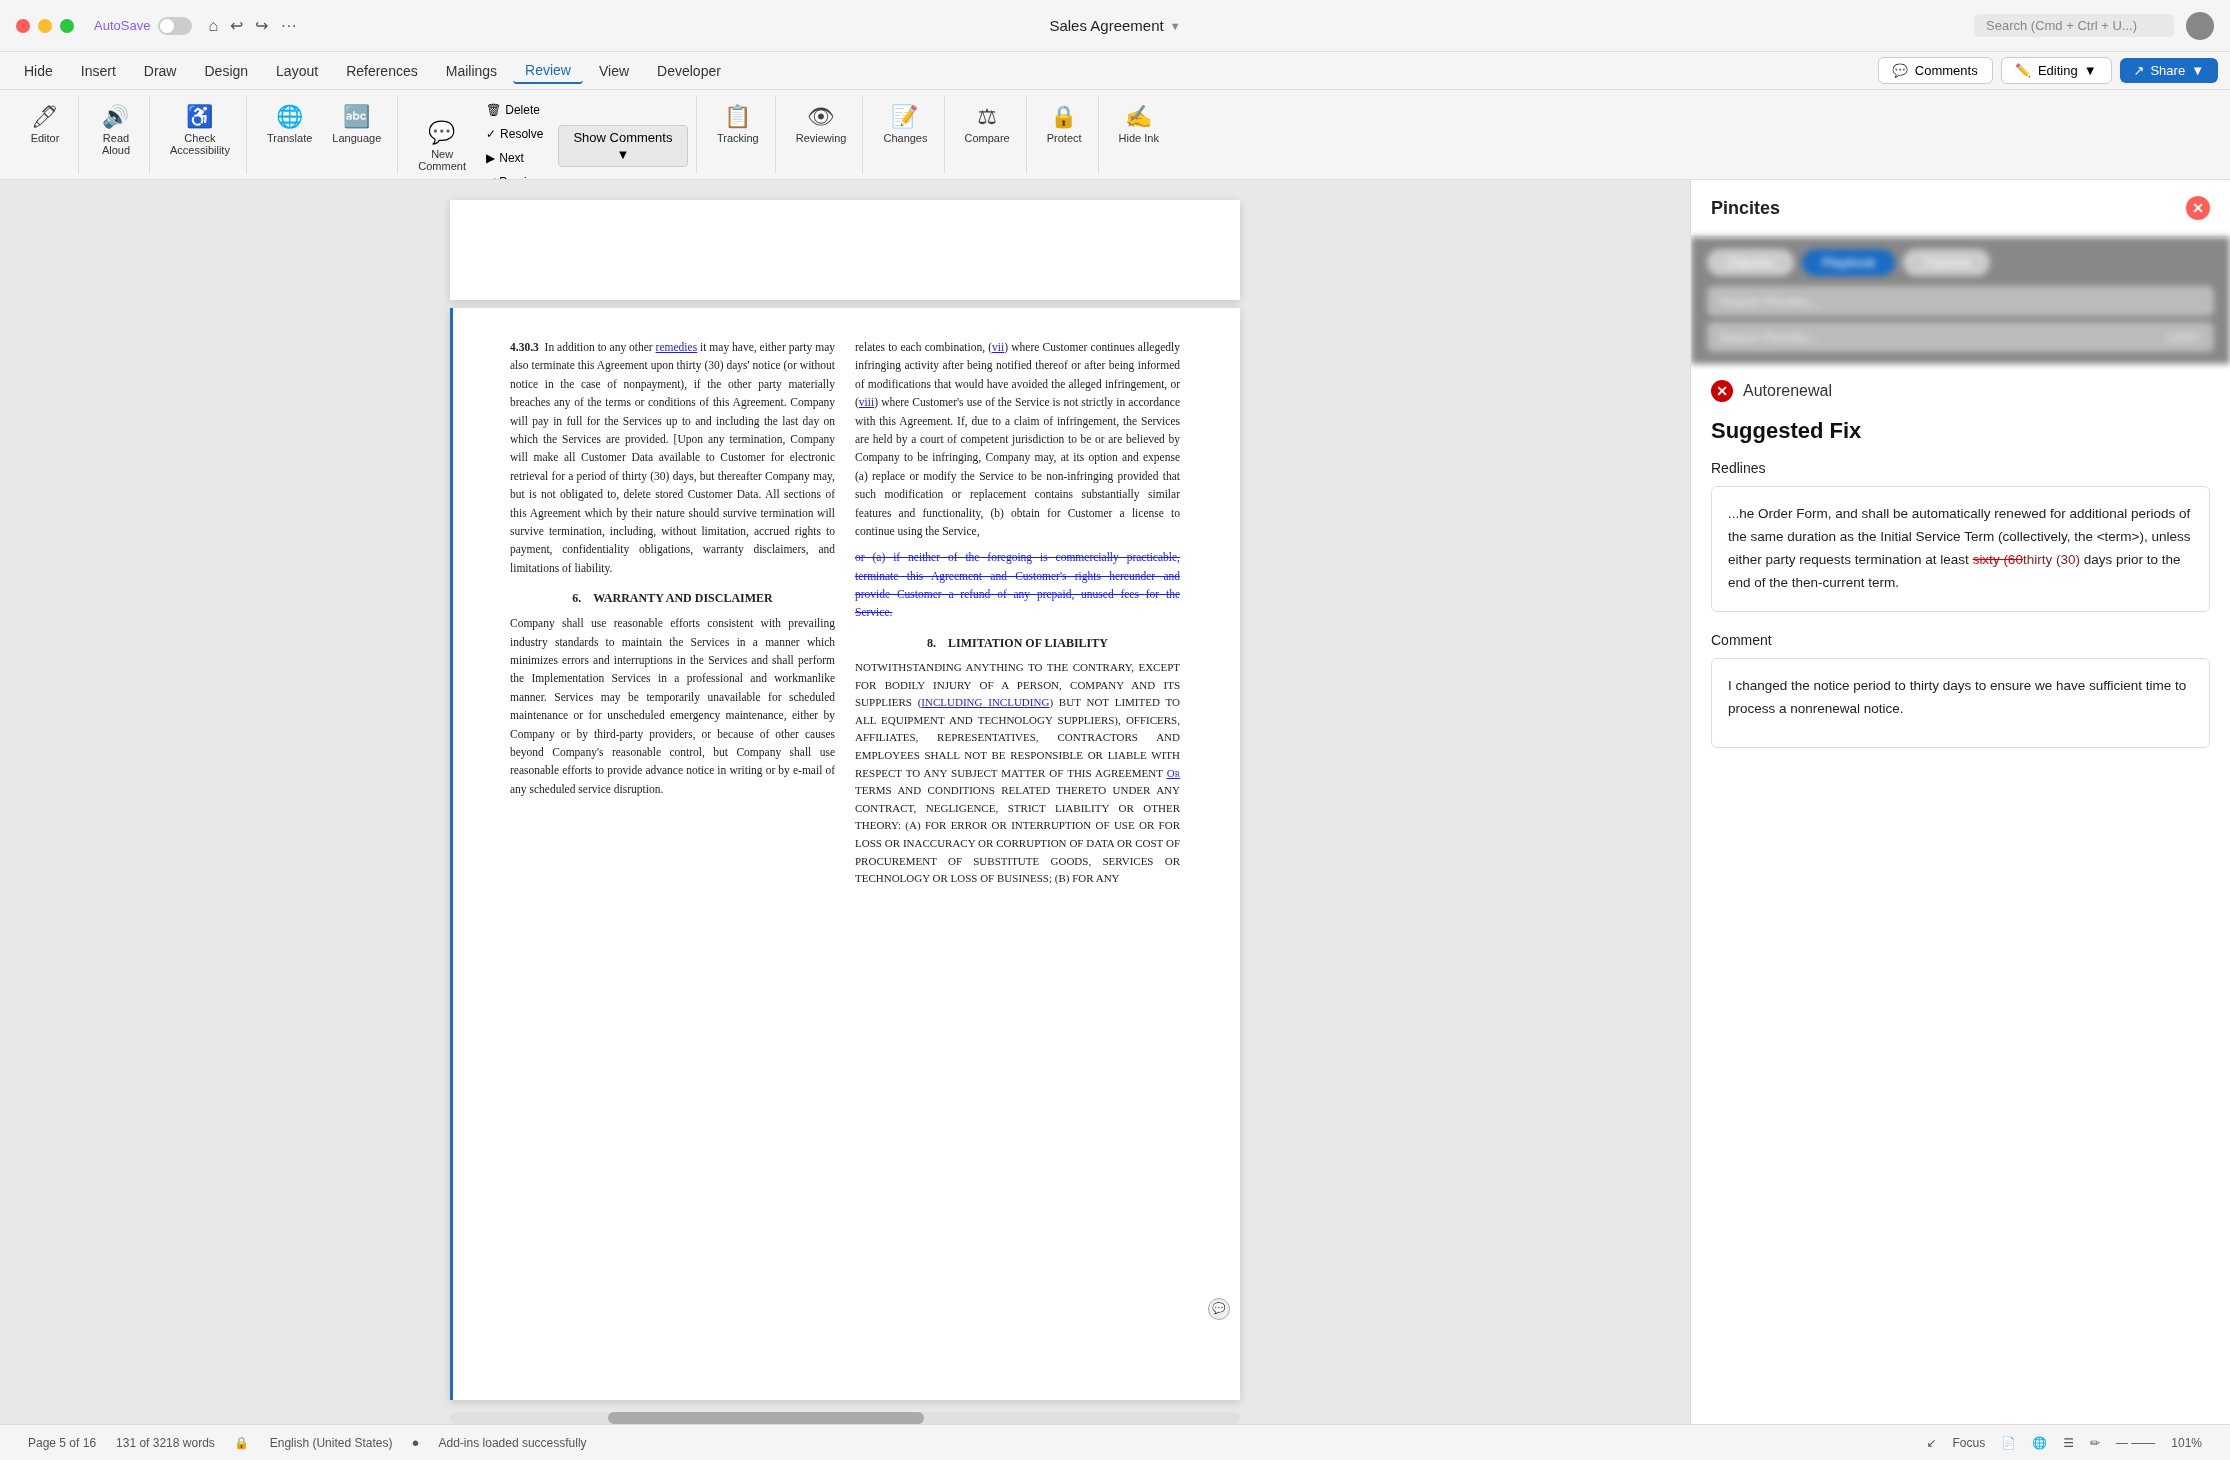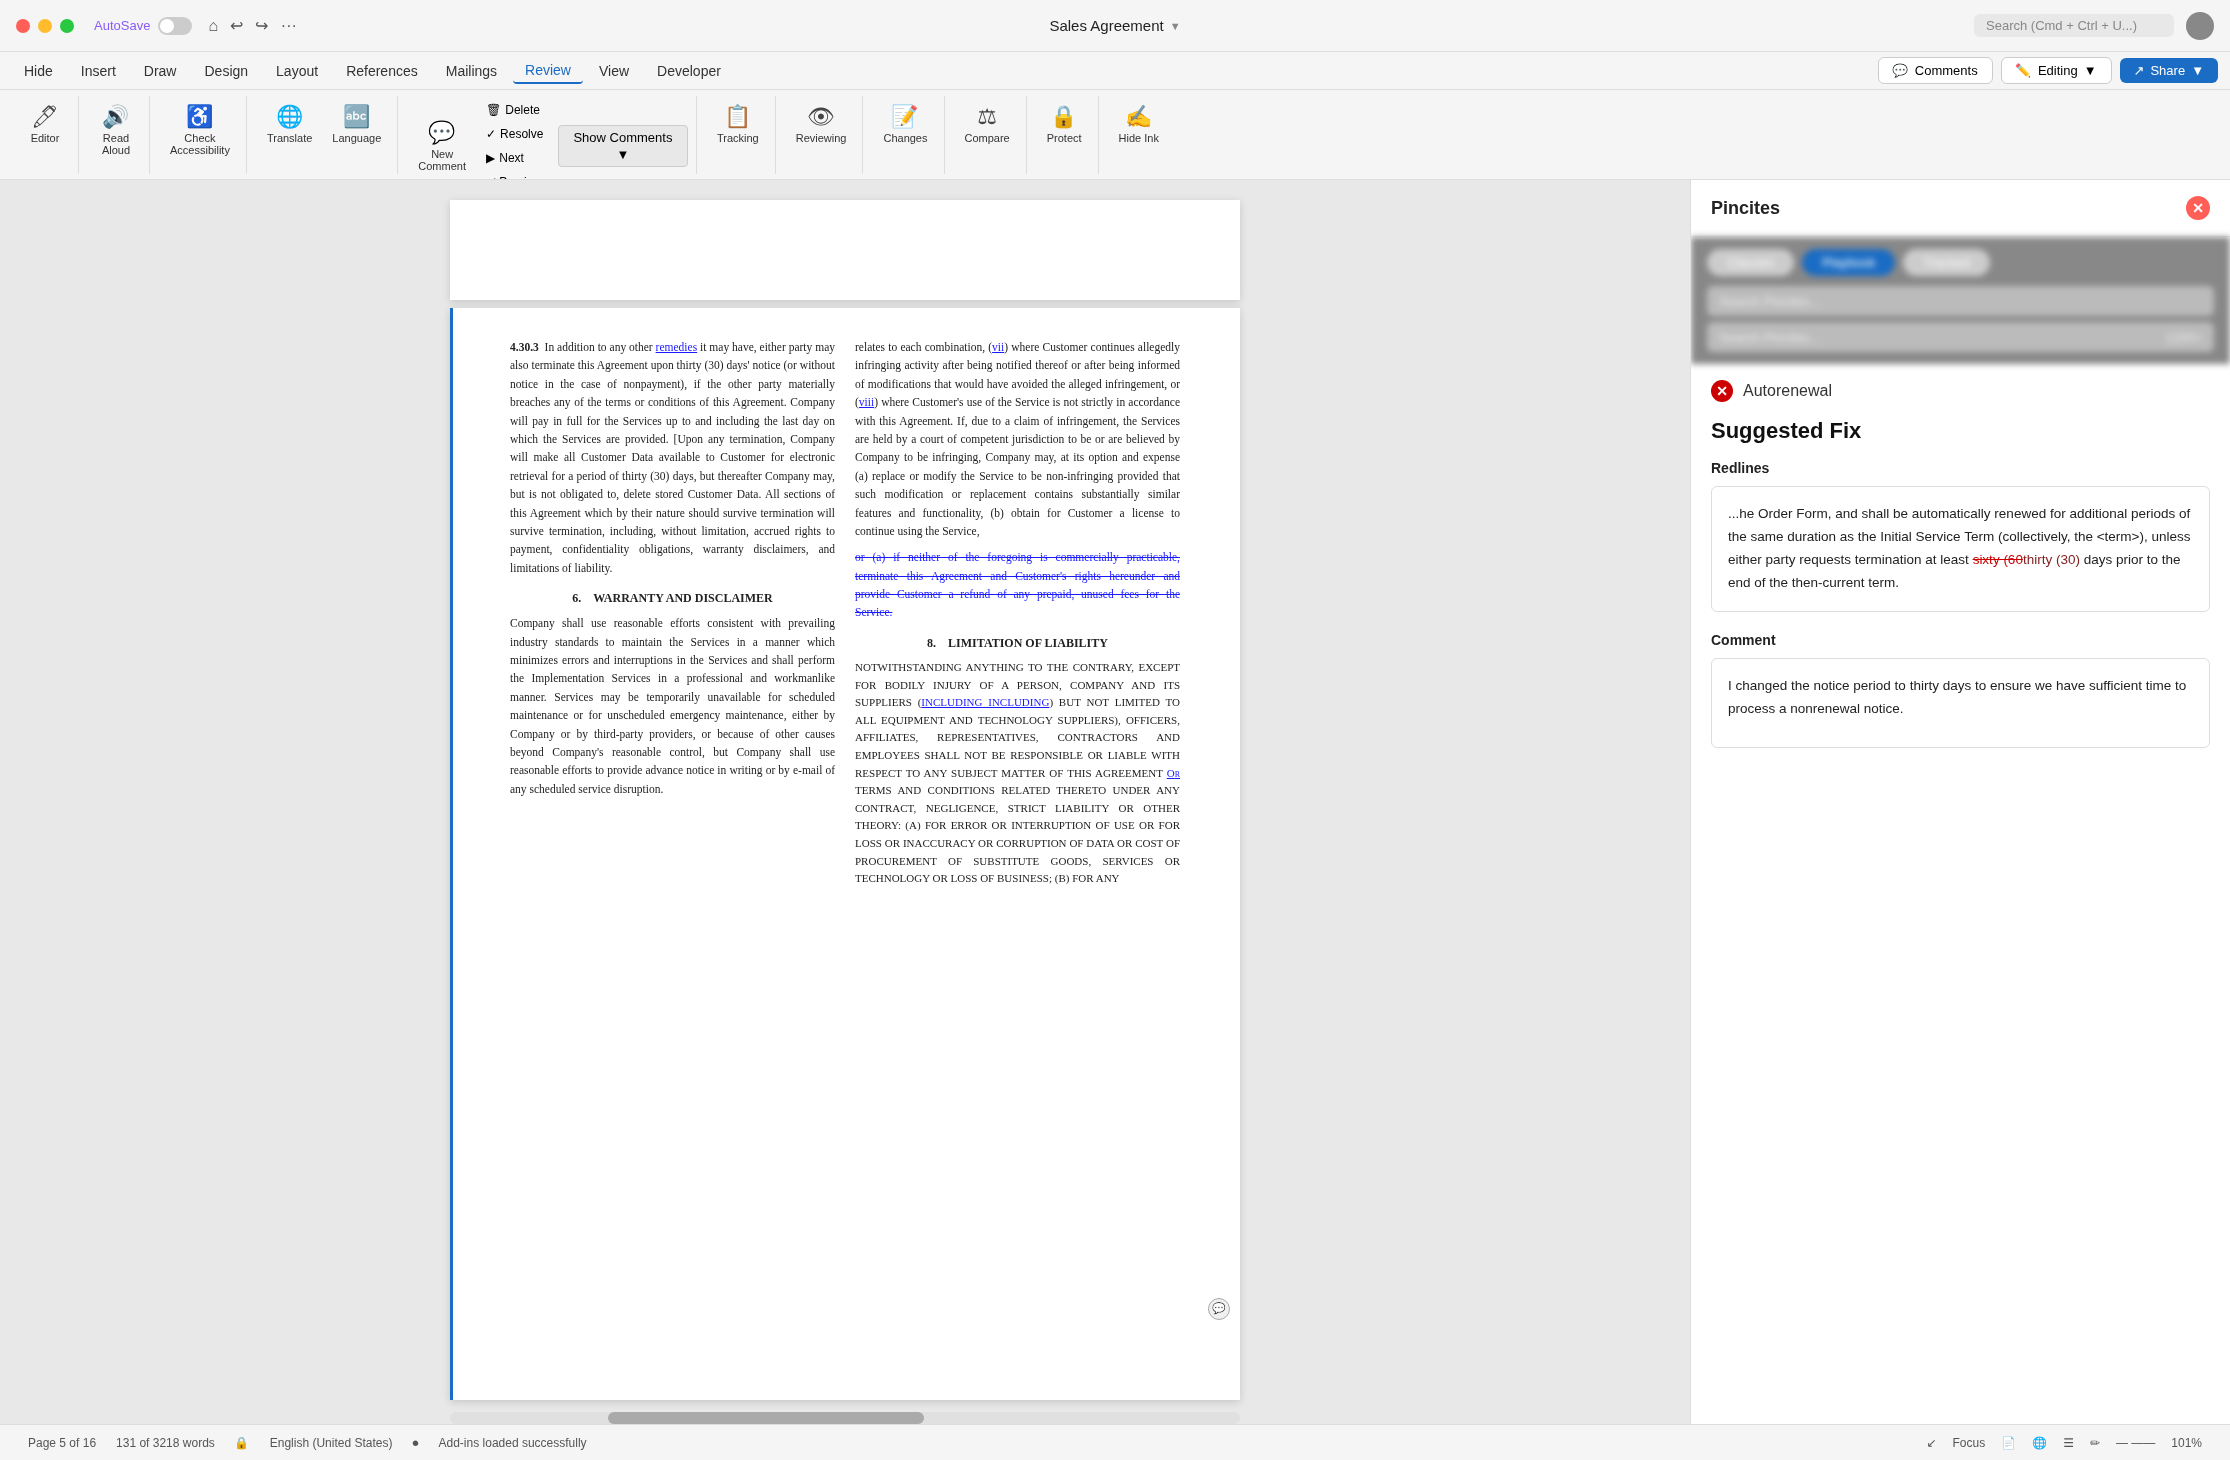--- a/index.html
+++ b/index.html
@@ -125,21 +125,21 @@
       padding: 16px 20px;
       border-bottom: 1px solid #eee;
     }
     .pincites-title { font-size: 18px; font-weight: 600; color: #222; }
     .close-btn { width: 24px; height: 24px; background: #ff5f57; border-radius: 50%; display: flex; align-items: center; justify-content: center; cursor: pointer; color: white; font-size: 14px; font-weight: bold; }
     .pincites-content { padding: 16px 20px; flex: 1; overflow-y: auto; }
     .issue-badge { display: flex; align-items: center; gap: 10px; margin-bottom: 16px; }
     .issue-icon { width: 22px; height: 22px; background: #cc0000; border-radius: 50%; display: flex; align-items: center; justify-content: center; color: white; font-size: 14px; font-weight: bold; flex-shrink: 0; }
     .issue-label { font-size: 16px; color: #333; font-weight: 500; }
     .suggested-fix-title { font-size: 22px; font-weight: 700; color: #111; margin-bottom: 16px; }
-    .section-label { font-size: 14px; font-weight: 700; color: #222; margin-bottom: 10px; }
+    .section-label { font-size: 14px; font-weight: 400; color: #222; margin-bottom: 10px; }
     .redlines-box { border: 1px solid #ddd; border-radius: 6px; padding: 16px; margin-bottom: 20px; font-size: 13.5px; line-height: 1.7; color: #222; }
     .redline-text-del { text-decoration: line-through; color: #cc0000; }
     .redline-text-add { color: #7f1d1d; }
     .comment-box { border: 1px solid #ddd; border-radius: 6px; padding: 16px; margin-bottom: 20px; font-size: 13.5px; line-height: 1.7; color: #222; min-height: 90px; }
 
     
     .statusbar {
       height: 36px;
       background: #f5f5f5;
       border-top: 1px solid #ddd;

